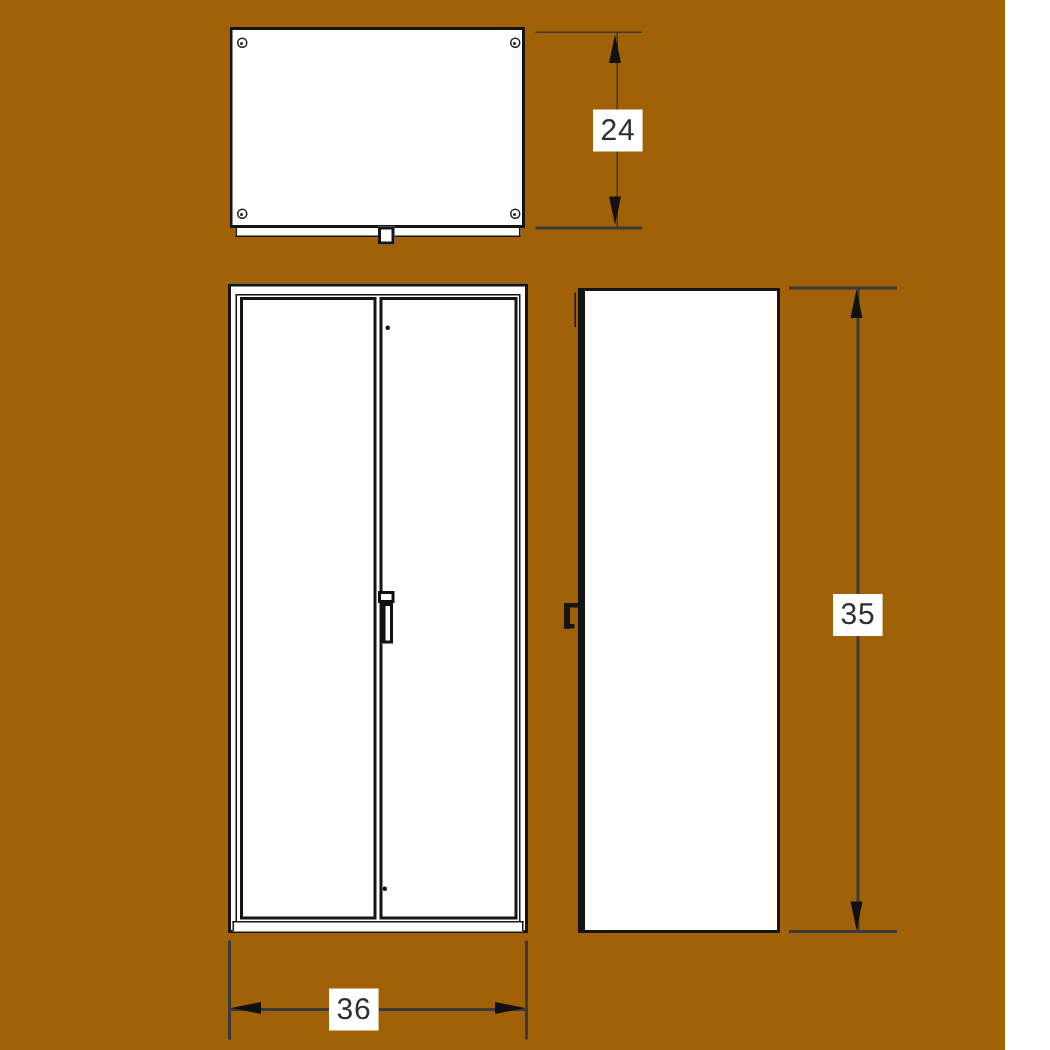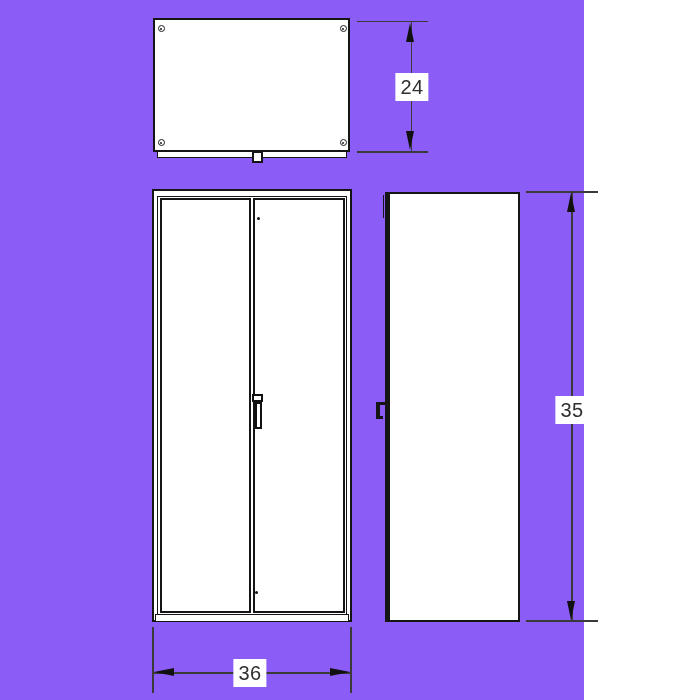--- a/index.html
+++ b/index.html
@@ -4,22 +4,22 @@
 <style>
   html, body { margin: 0; padding: 0; }
   body {
     width: 700px; height: 700px;
     background: #ffffff;
     font-family: "Liberation Sans", sans-serif;
     overflow: hidden;
   }
   .canvas {
     position: relative;
-    width: 584px; height: 700px;
-    background: #8b5cf6;
+    width: 670px; height: 700px;
+    background: #a16207;
   }
   .abs { position: absolute; box-sizing: border-box; }
 
   
   .outline  { border: 2.5px solid #151515; background: #ffffff; }
   .thinline { border: 1.2px solid #151515; background: transparent; }
   .doorpanel{ border: 2px solid #151515; background: #ffffff; }
   .fillbar  { background: #151515; }
 
   
@@ -97,21 +97,21 @@
   .d24-arrow-up   { left:406.3px; top:22.5px; }
   .d24-arrow-down { left:406.3px; top:131px; }
   .d24-label      { left:412px;   top:87px; }
 
   
   .d36-ext-left   { left:152.4px; top:627px;   width:1.4px; height:66px; }
   .d36-ext-right  { left:350.4px; top:627px;   width:1.4px; height:66px; }
   .d36-line       { left:153px;   top:672.3px; width:198px; height:1.4px; }
   .d36-arrow-left { left:154px;   top:668.3px; }
   .d36-arrow-right{ left:330px;   top:668.3px; }
-  .d36-label      { left:250px;   top:673px; }
+  .d36-label      { left:236px;   top:673px; }
 
   
   .d78-ext-top    { left:526px;   top:191.3px; width:72px;  height:1.4px; }
   .d78-ext-bottom { left:526px;   top:620.3px; width:72px;  height:1.4px; }
   .d78-line       { left:571.4px; top:192px;   width:1.4px; height:429px; }
   .d78-arrow-up   { left:567.1px; top:192.5px; }
   .d78-arrow-down { left:567.1px; top:601px; }
   .d78-label      { left:572px;   top:410px; }
 </style>
 </head>

